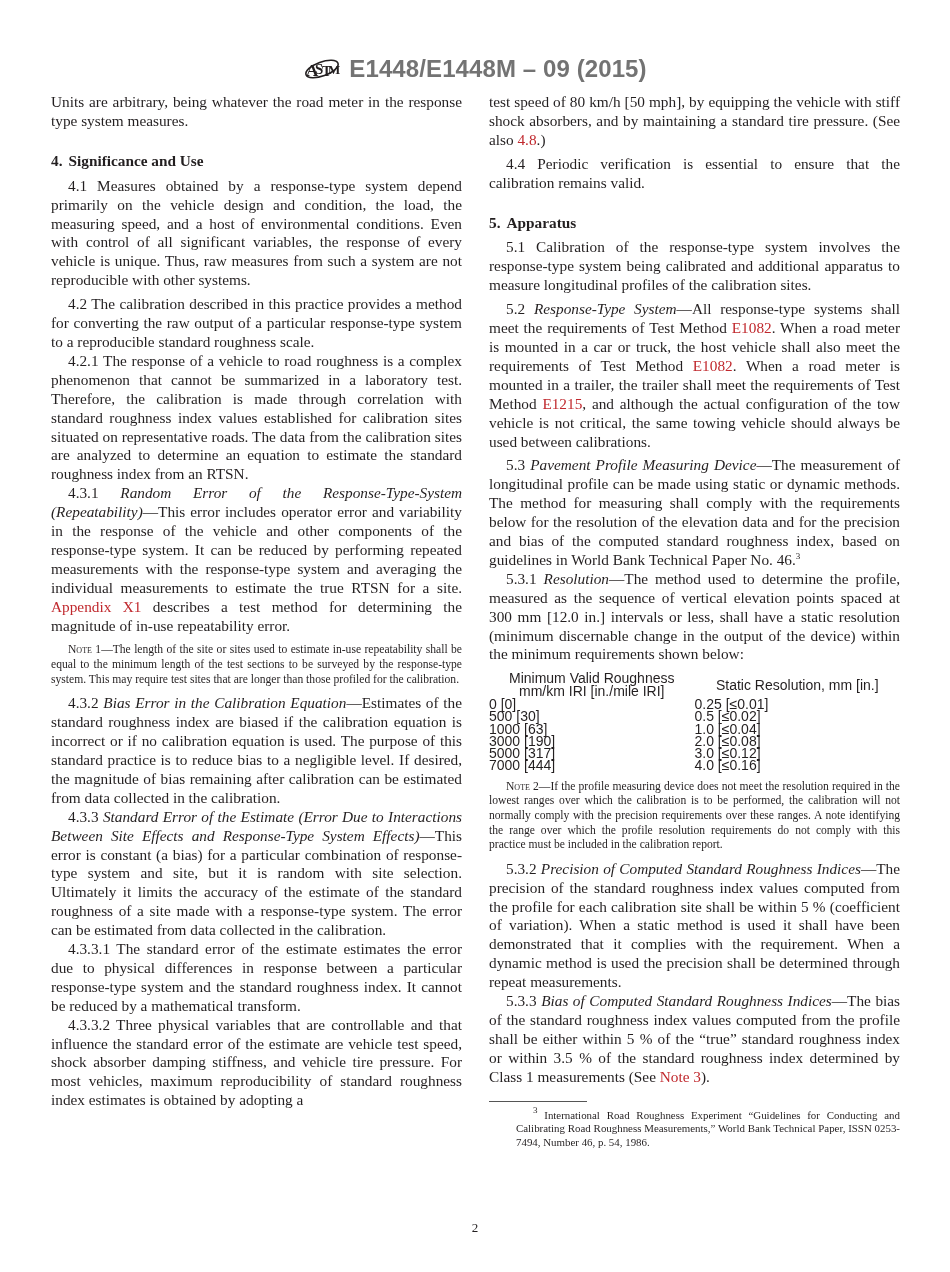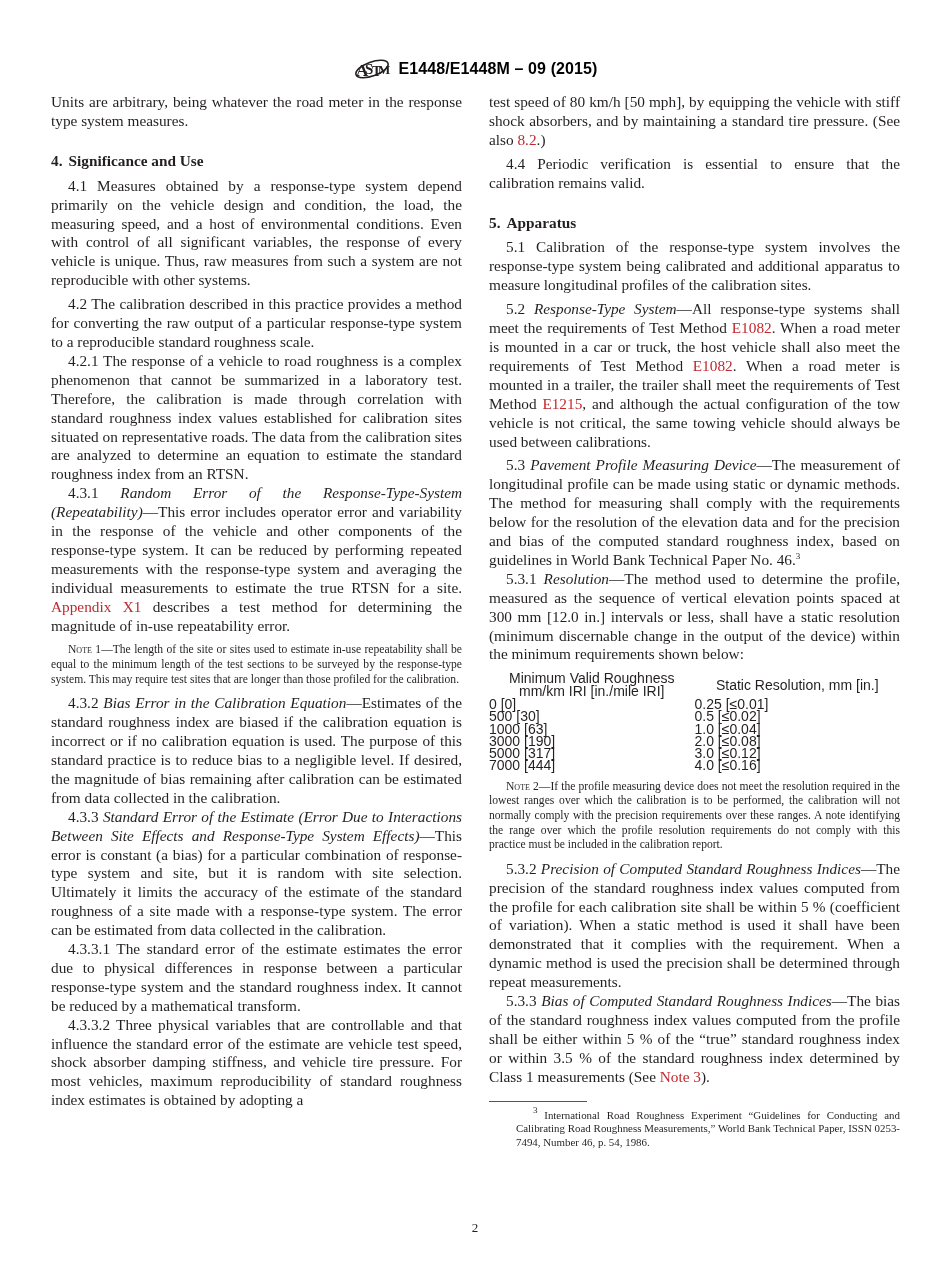--- a/index.html
+++ b/index.html
@@ -2,21 +2,21 @@
 <html><head>
 <meta charset="utf-8">
 <style>
   html, body { margin: 0; padding: 0; background: #ffffff; }
   body { width: 950px; height: 1272px; position: relative; overflow: hidden;
          font-family: "Liberation Serif", "DejaVu Serif", serif; color: #231f20; }
   .header { position: absolute; top: 52px; left: 0; width: 950px; height: 34px;
             display: flex; justify-content: center; align-items: center; gap: 8px; }
   .logo { width: 38px; height: 34px; }
   .doc-id { font-family: "Liberation Sans", "DejaVu Sans", sans-serif; font-weight: bold;
-            font-size: 16px; color: #000000; letter-spacing: 0.1px; }
+            font-size: 24px; color: #737373; letter-spacing: 0.1px; }
   .col { position: absolute; top: 93px; width: 411px; font-size: 15.3px; line-height: 18.9px;
          text-align: justify; hyphens: manual; }
   .col-left { left: 51px; }
   .col-right { left: 489px; }
   p { margin: 0; text-indent: 17px; }
   p.noindent { text-indent: 0; }
   .gap-s { margin-top: 5px; }
   .gap-m { margin-top: 7px; }
   h2 { font-size: 15.3px; font-weight: bold; margin: 21px 0 6px 0; line-height: 18.9px; }
   h2 .num { margin-right: 6px; }
@@ -60,21 +60,21 @@
 
   <div class="note"><span class="sc">Note 1</span><span>—The length of the site or sites used to estimate in-use repeatability shall be equal to the minimum length of the test sections to be surveyed by the response-type system. This may require test sites that are longer than those profiled for the calibration.</span></div>
 
   <p class="gap-m"><span>4.3.2</span> <i>Bias Error in the Calibration Equation</i><span>—Estimates of the standard roughness index are biased if the calibration equation is incorrect or if no calibration equation is used. The purpose of this standard practice is to reduce bias to a negligible level. If desired, the magnitude of bias remaining after calibration can be estimated from data collected in the calibration.</span></p>
   <p><span>4.3.3</span> <i>Standard Error of the Estimate (Error Due to Inter­actions Between Site Effects and Response-Type System Effects)</i><span>—This error is constant (a bias) for a particular com­bination of response-type system and site, but it is random with site selection. Ultimately it limits the accuracy of the estimate of the standard roughness of a site made with a response-type system. The error can be estimated from data collected in the calibration.</span></p>
   <p>4.3.3.1 The standard error of the estimate estimates the error due to physical differences in response between a particular response-type system and the standard roughness index. It cannot be reduced by a mathematical transform.</p>
   <p>4.3.3.2 Three physical variables that are controllable and that influence the standard error of the estimate are vehicle test speed, shock absorber damping stiffness, and vehicle tire pressure. For most vehicles, maximum reproducibility of standard roughness index estimates is obtained by adopting a</p>
 </div>
 
 <div class="col col-right">
-  <p class="noindent"><span>test speed of 80 km/h [50 mph], by equipping the vehicle with stiff shock absorbers, and by maintaining a standard tire pressure. (See also </span><span class="link">8.2</span><span>.)</span></p>
+  <p class="noindent"><span>test speed of 80 km/h [50 mph], by equipping the vehicle with stiff shock absorbers, and by maintaining a standard tire pressure. (See also </span><span class="link">4.8</span><span>.)</span></p>
   <p class="gap-s">4.4 Periodic verification is essential to ensure that the calibration remains valid.</p>
 
   <h2><span class="num">5.</span><span>Apparatus</span></h2>
 
   <p>5.1 Calibration of the response-type system involves the response-type system being calibrated and additional apparatus to measure longitudinal profiles of the calibration sites.</p>
 
   <p class="gap-s"><span>5.2</span> <i>Response-Type System</i><span>—All response-type systems shall meet the requirements of Test Method </span><span class="link">E1082</span><span>. When a road meter is mounted in a car or truck, the host vehicle shall also meet the requirements of Test Method </span><span class="link">E1082</span><span>. When a road meter is mounted in a trailer, the trailer shall meet the requirements of Test Method </span><span class="link">E1215</span><span>, and although the actual configuration of the tow vehicle is not critical, the same towing vehicle should always be used between calibrations.</span></p>
 
   <p class="gap-s"><span>5.3</span> <i>Pavement Profile Measuring Device</i><span>—The measurement of longitudinal profile can be made using static or dynamic methods. The method for measuring shall comply with the requirements below for the resolution of the elevation data and for the precision and bias of the computed standard roughness index, based on guidelines in World Bank Technical Paper No. 46.</span><sup>3</sup></p>
 

